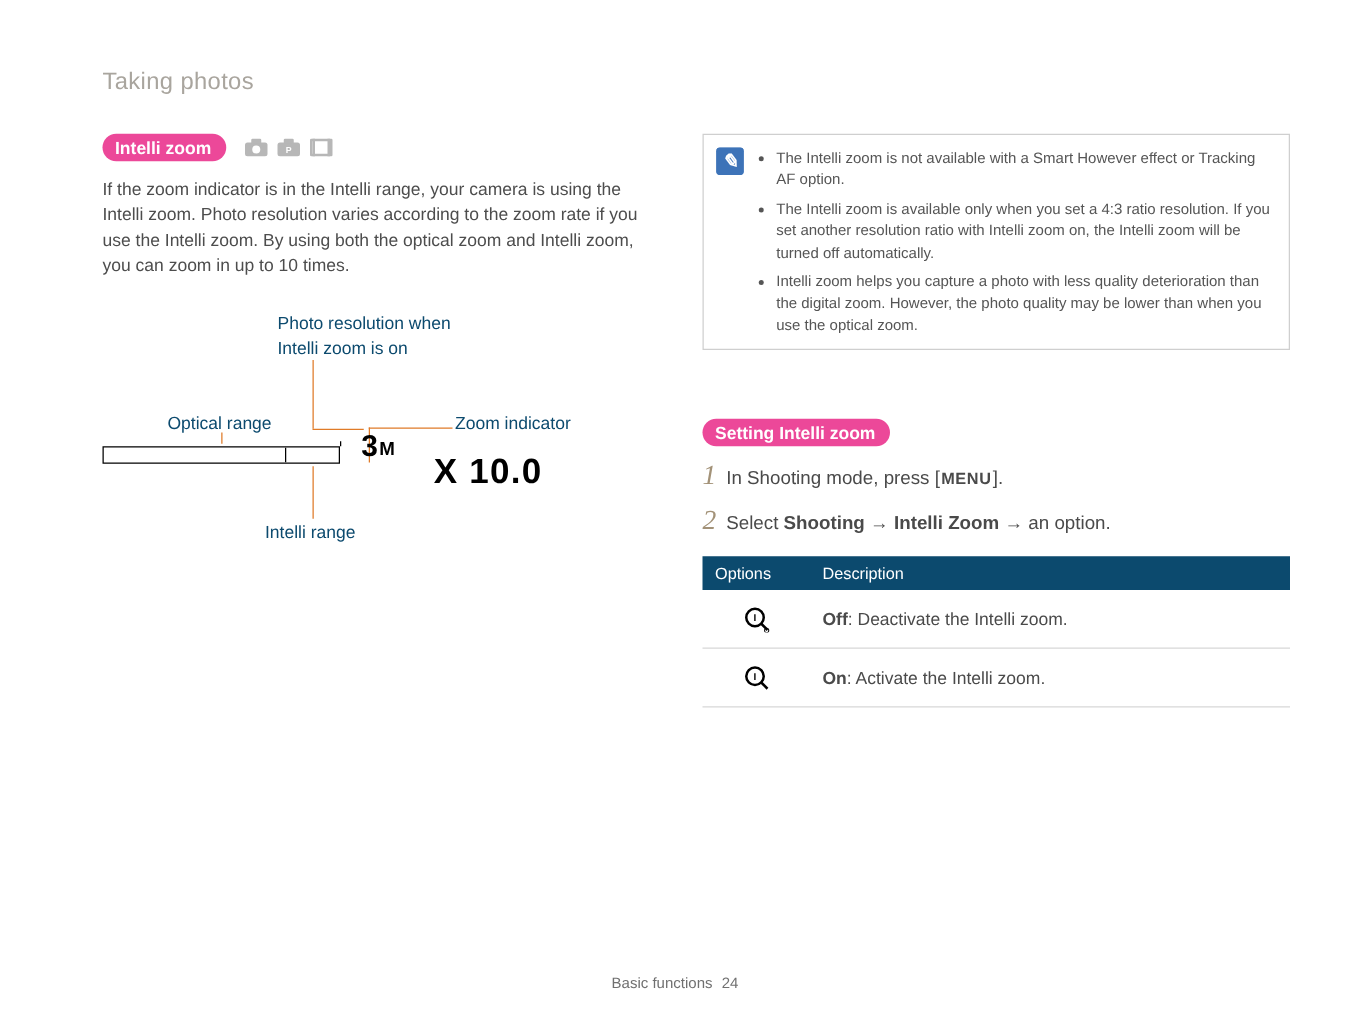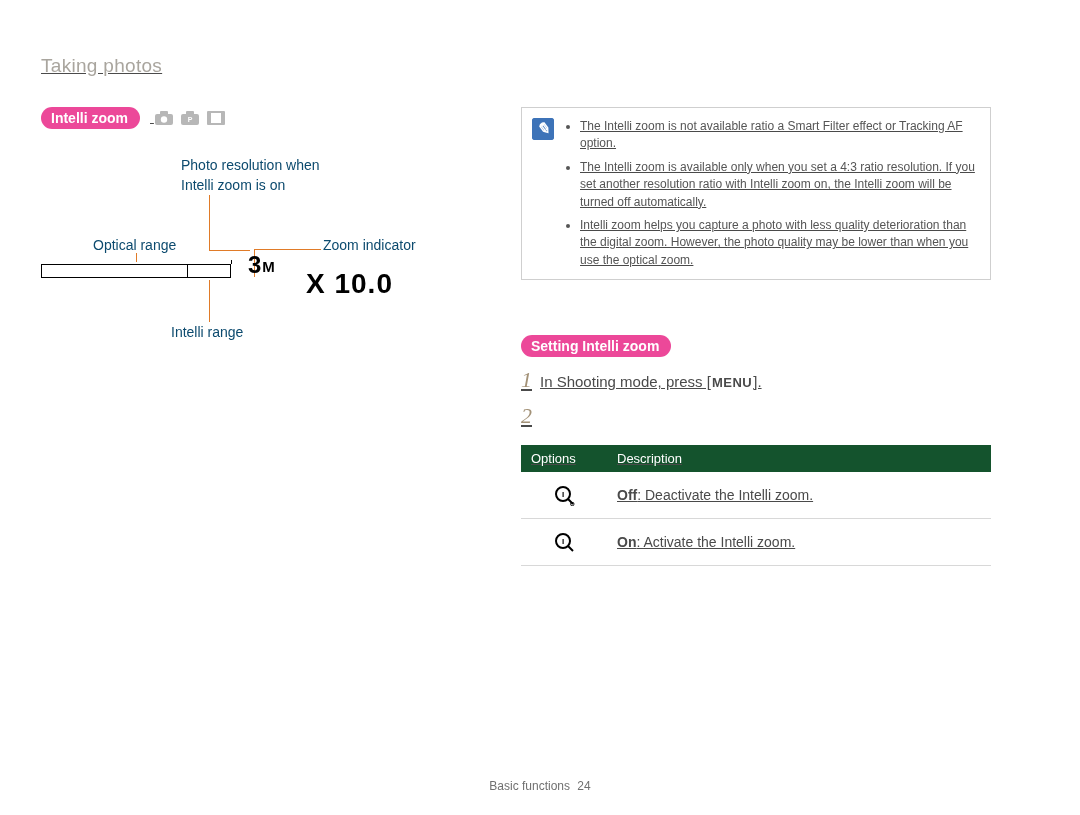--- a/index.html
+++ b/index.html
@@ -10,22 +10,21 @@
     background: #ffffff;
     font-family: Arial, Helvetica, sans-serif;
     color: #4a4a4a;
     font-size: 14px;
   }
   .page {
     position: relative;
     width: 864px;
     height: 815px;
     box-sizing: border-box;
-    padding: 55px 60px 0 41px;
-    text-decoration: underline;
+    padding: 55px 60px 0 82px;
   }
   .header-title {
     font-size: 19px;
     color: #a9a59e;
     font-weight: 300;
     letter-spacing: 0.3px;
   }
   .columns {
     display: flex;
     margin-top: 30px;
@@ -176,21 +175,21 @@
     border: 0;
     padding: 0 1px;
   }
   .opt-table {
     width: 100%;
     border-collapse: collapse;
     font-size: 14px;
   }
   .opt-table thead th {
     text-align: left;
-    background: #14532d;
+    background: #0c4a6e;
     color: #ffffff;
     font-weight: normal;
     padding: 6px 10px;
     font-size: 13px;
   }
   .opt-table thead th:first-child { width: 66px; }
   .opt-table tbody td {
     padding: 12px 10px;
     border-bottom: 1px solid #d8d8d8;
     vertical-align: middle;
@@ -232,20 +231,21 @@
               <text x="10" y="12" text-anchor="middle" font-size="7" font-weight="bold" fill="#fff" font-family="Arial">P</text>
             </svg>
           <svg width="20" height="16" viewBox="0 0 20 16">
               <rect x="1" y="1" width="18" height="14" rx="1" fill="#b7b7b7"></rect>
               <rect x="3" y="3" width="14" height="10" fill="#fff"></rect>
               <rect x="3" y="1" width="2" height="14" fill="#b7b7b7"></rect>
               <rect x="15" y="1" width="2" height="14" fill="#b7b7b7"></rect>
             </svg>
         </span>
       </div>
+      <p class="body-para">If the zoom indicator is in the Intelli range, your camera is using the Intelli zoom. Photo resolution varies according to the zoom rate if you use the Intelli zoom. By using both the optical zoom and Intelli zoom, you can zoom in up to 10 times.</p>
 
       <div class="diagram">
 
         <div class="diag-label" style="left:140px; top:8px;">Photo resolution when</div>
         <div class="diag-label" style="left:140px; top:28px;">Intelli zoom is on</div>
 
         <div class="diag-label" style="left:52px; top:88px;">Optical range</div>
 
         <div class="diag-label" style="left:282px; top:88px;">Zoom indicator</div>
 
@@ -280,39 +280,42 @@
         <div class="note-icon">
           <svg width="22" height="22" viewBox="0 0 22 22">
               <rect width="22" height="22" rx="3" fill="#3d73b8"></rect>
               <path d="M7 4 L17 4 L11 10 L17 18 L7 18 L13 11 Z" fill="none"></path>
               <path d="M6 3 h11 l-8 8 8 8 h-11 l7-8 z" fill="#fff" opacity="0"></path>
               <path d="M6 3 L18 3 L9 11 L18 19 L6 19 L6 17 L14 11 L6 5 Z" fill="#fff" opacity="0"></path>
               <text x="11" y="16" text-anchor="middle" font-family="Arial" font-size="16" font-weight="bold" fill="#fff" font-style="italic">✎</text>
             </svg>
         </div>
         <ul class="note-list">
-          <li>The Intelli zoom is not available ratio a Smart Filter effect or Tracking AF option.</li>
+          <li>The Intelli zoom is not available with a Smart However effect or Tracking AF option.</li>
           <li>The Intelli zoom is available only when you set a 4:3 ratio resolution. If you set another resolution ratio with Intelli zoom on, the Intelli zoom will be turned off automatically.</li>
           <li>Intelli zoom helps you capture a photo with less quality deterioration than the digital zoom. However, the photo quality may be lower than when you use the optical zoom.</li>
         </ul>
       </div>
 
       <div class="setting-heading">
         <span class="pill">Setting Intelli zoom</span>
       </div>
 
       <ol class="step-list">
         <li class="step-item">
           <span class="step-num">1</span>
           <span>
             <span>In Shooting mode, press [</span><span class="menu-chip">MENU</span><span>].</span>
           </span>
         </li>
         <li class="step-item">
           <span class="step-num">2</span>
+          <span>
+            <span>Select </span><b>Shooting → Intelli Zoom</b><span> → an option.</span>
+          </span>
         </li>
       </ol>
 
       <table class="opt-table">
         <thead>
           <tr>
             <th>Options</th>
             <th>Description</th>
           </tr>
         </thead>

